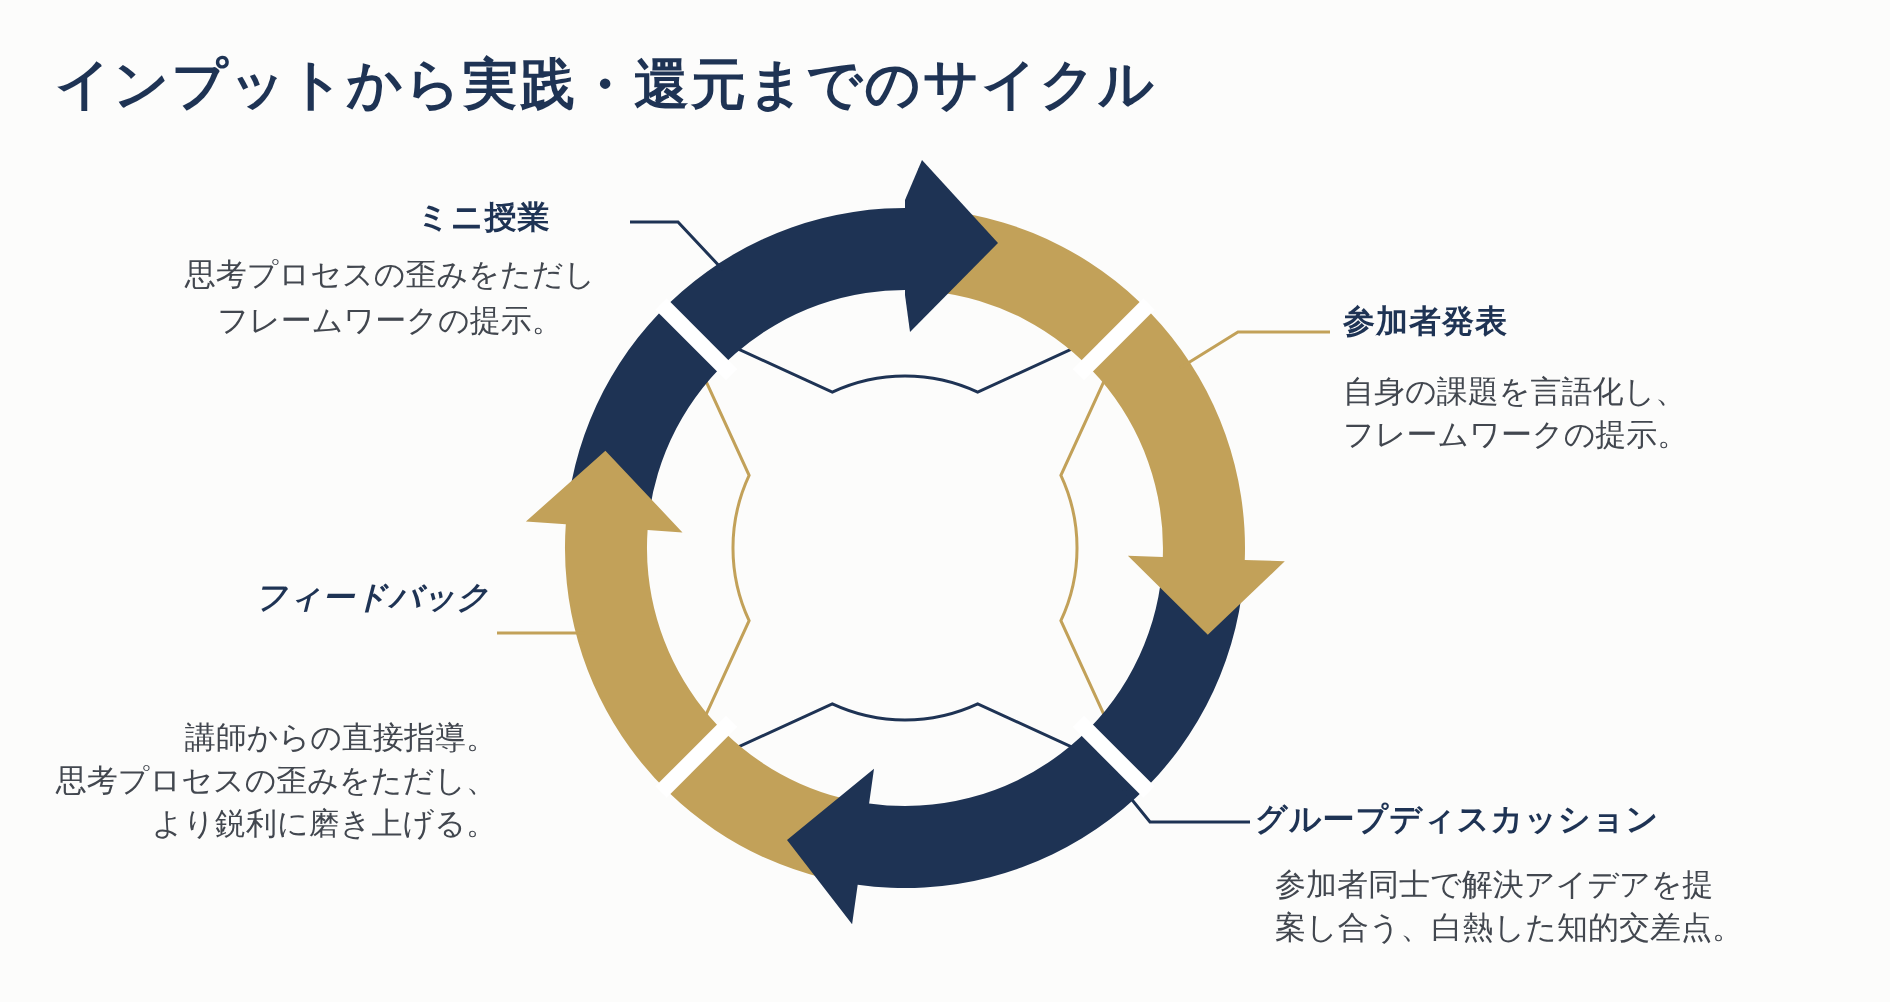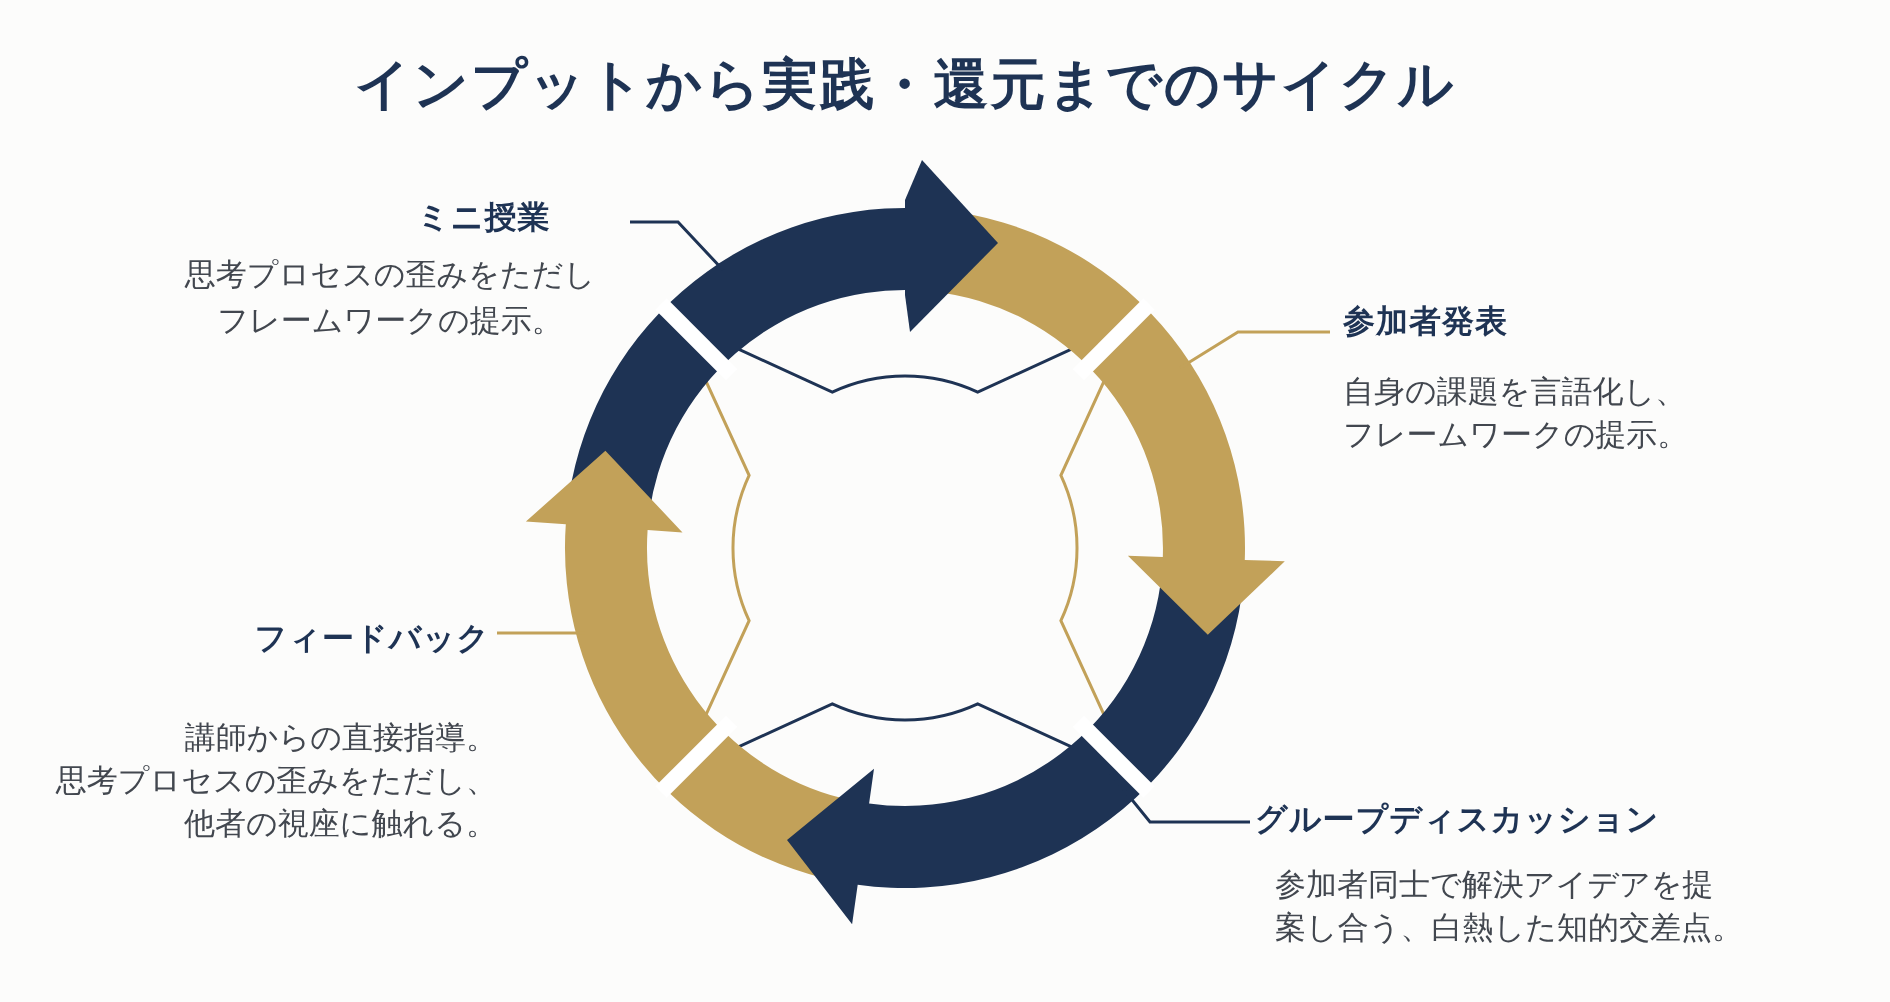--- a/index.html
+++ b/index.html
@@ -6,21 +6,21 @@
     --navy:#1e3354; --gold:#c2a159; --text:#42474f; --bg:#fcfcfb;
   }
   html,body{margin:0;padding:0;background:var(--bg);}
   .stage{
     position:relative;width:1890px;height:1002px;overflow:hidden;
     background:var(--bg);
     font-family:"Liberation Sans","DejaVu Sans",sans-serif;
   }
   .title{
     position:absolute;left:55px;top:48px;width:1700px;
-    text-align:center;font-size:55px;font-weight:900;
+    text-align:left;font-size:55px;font-weight:900;
     color:var(--navy);letter-spacing:2px;
   }
   .diagram-svg{position:absolute;left:0;top:0;}
   .step-label{
     position:absolute;font-size:32px;font-weight:900;
     color:var(--navy);letter-spacing:1px;white-space:nowrap;
   }
   .step-desc{
     position:absolute;font-size:31px;line-height:43px;
     color:var(--text);white-space:nowrap;
@@ -76,20 +76,20 @@
     <div>自身の課題を言語化し、</div>
     <div>フレームワークの提示。</div>
   </div>
 
   <div class="step-label" style="left:1255px;top:798px;">グループディスカッション</div>
   <div class="step-desc align-left" style="left:1255px;top:863px;margin-left:20px;">
     <div>参加者同士で解決アイデアを提</div>
     <div>案し合う、白熱した知的交差点。</div>
   </div>
 
-  <div class="step-label align-right" style="right:1400px;top:617px;">フィードバック</div>
+  <div class="step-label align-right" style="right:1400px;top:576px;font-style:italic;">フィードバック</div>
   <div class="step-desc align-right" style="right:1393px;top:670px;margin-top:46px;">
     <div>講師からの直接指導。</div>
     <div>思考プロセスの歪みをただし、</div>
-    <div>他者の視座に触れる。</div>
+    <div>より鋭利に磨き上げる。</div>
   </div>
 
 </div>
 
 </body></html>

